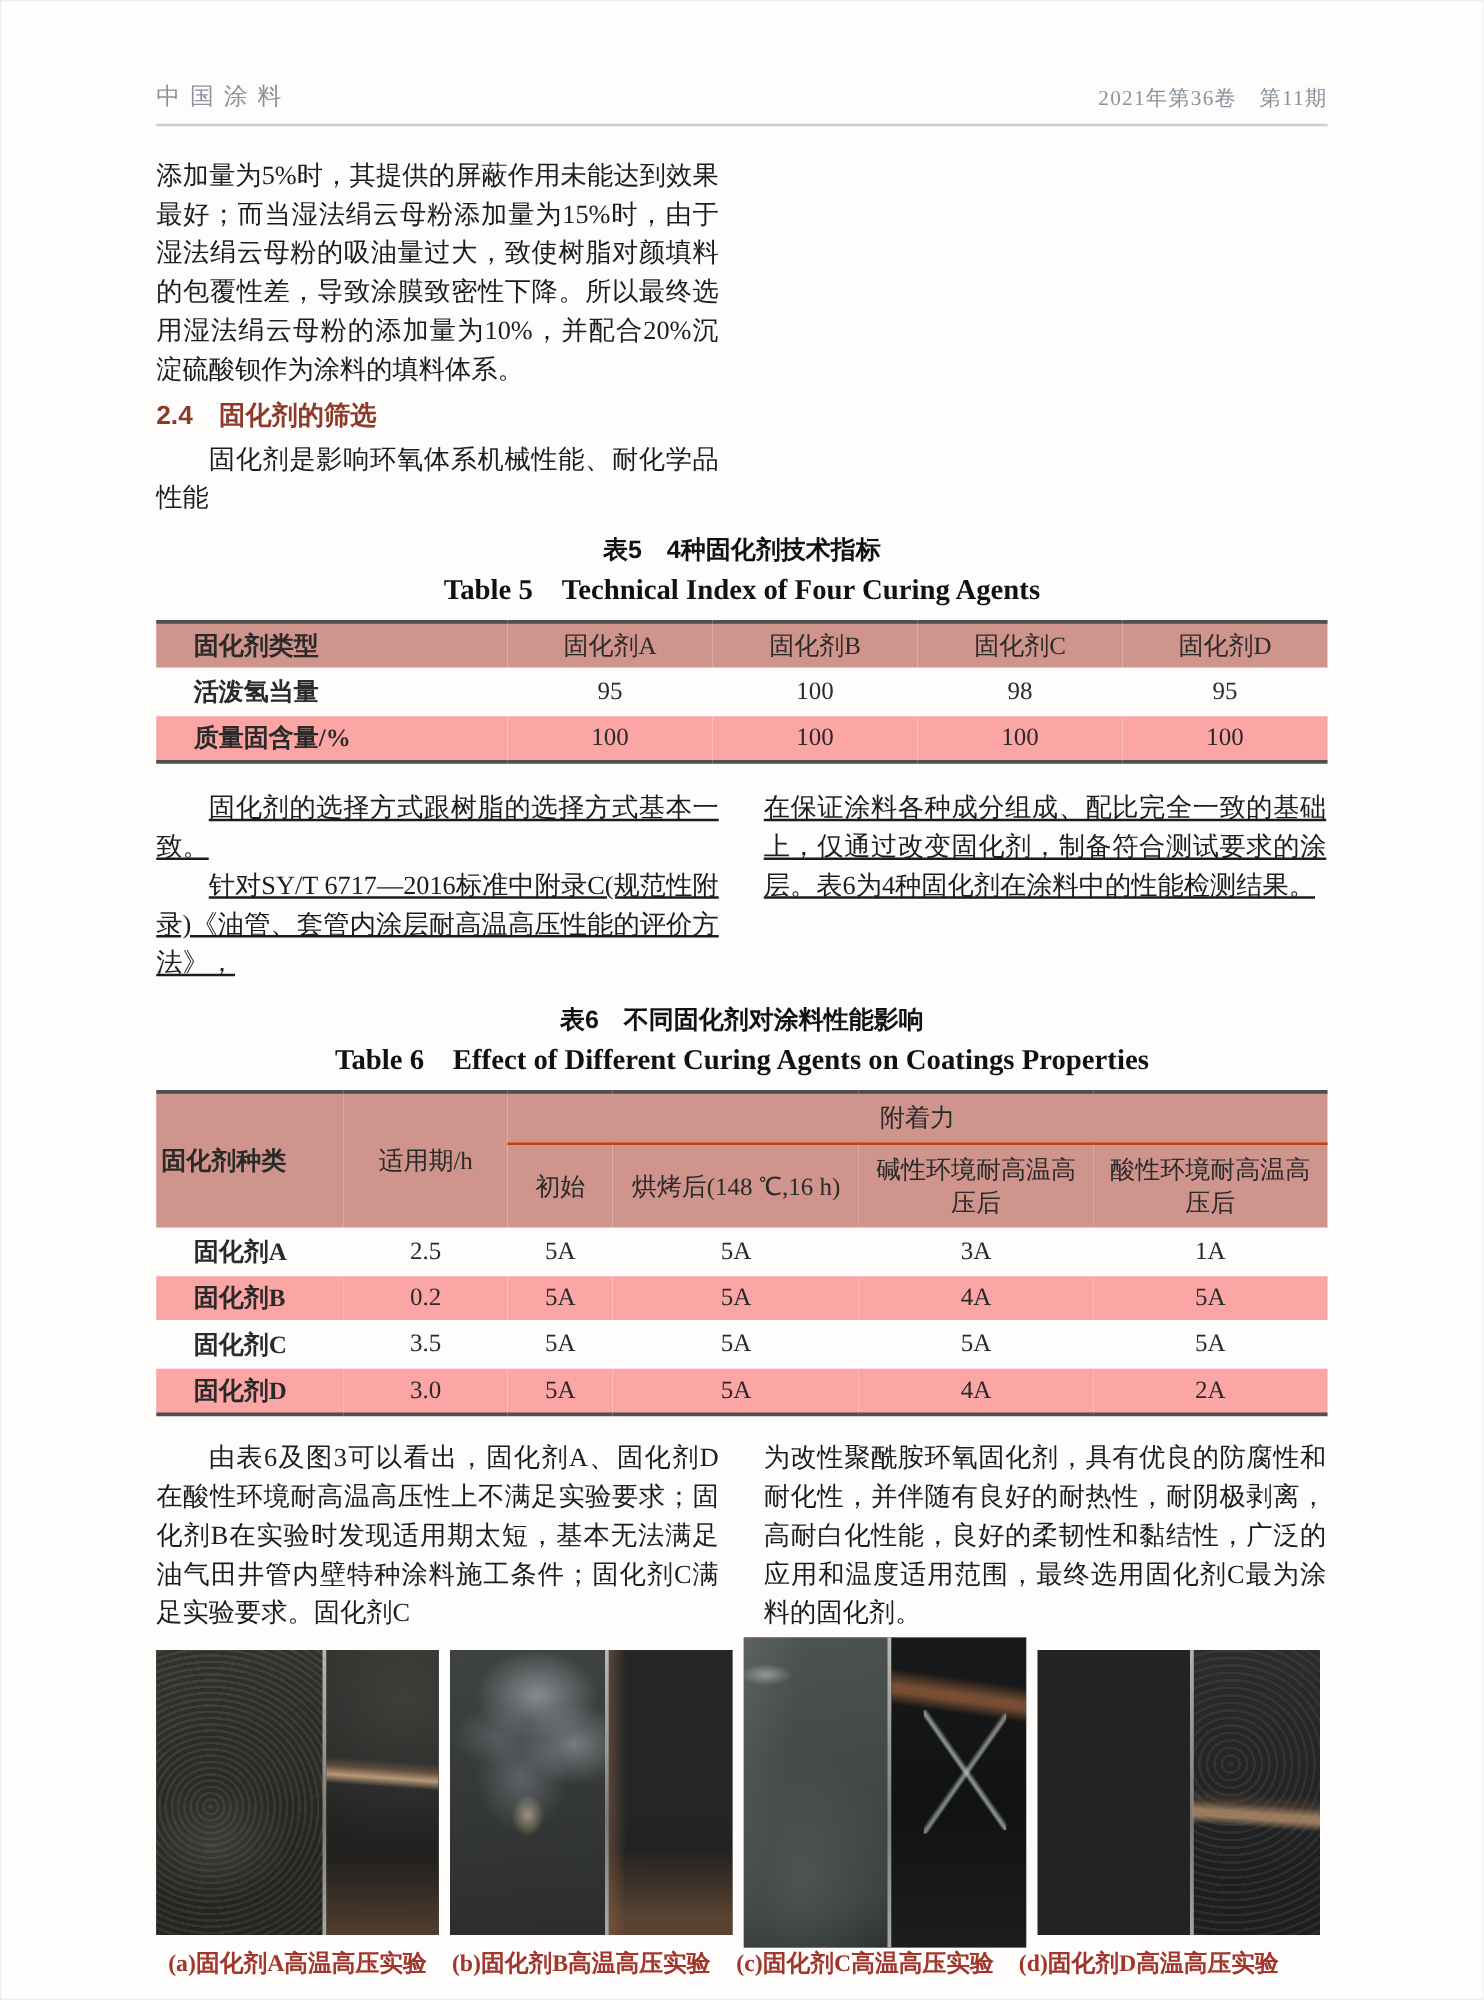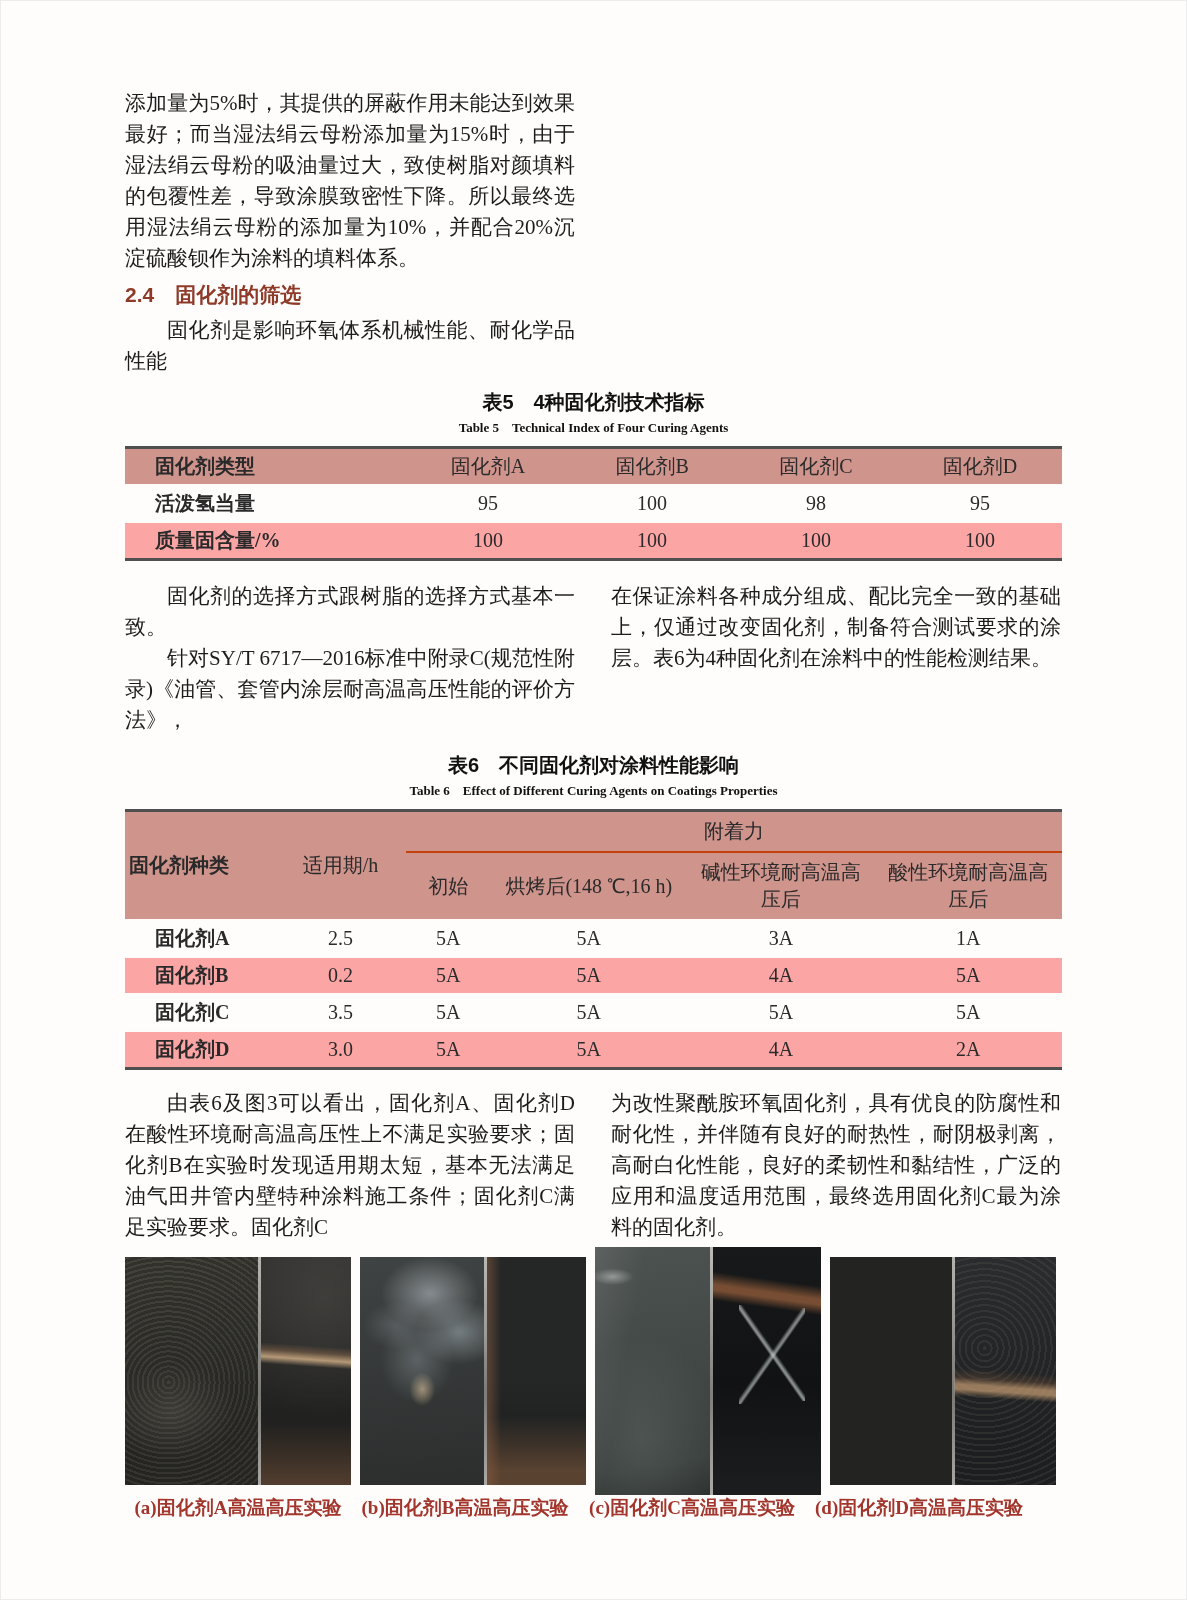--- a/index.html
+++ b/index.html
@@ -22,21 +22,21 @@
   .two-col { display:flex; gap:36px; }
   .col { width:450px; }
   .txt { font-size:21px; line-height:31px; text-align:justify; }
   .indent { text-indent:2em; }
   .sec-head { font-family:"Liberation Sans", sans-serif; font-weight:bold;
               font-size:21px; color:#8e3a28; margin:7px 0 6px 0; }
 
   
   .tbl-title-zh { text-align:center; font-family:"Liberation Sans", sans-serif;
                   font-weight:bold; font-size:20px; color:#111; }
-  .tbl-title-en { text-align:center; font-weight:bold; font-size:13px; color:#111; margin-top:3px; }
+  .tbl-title-en { text-align:center; font-weight:bold; font-size:23px; color:#111; margin-top:3px; }
 
   
   table { width:100%; border-collapse:collapse; table-layout:fixed; }
   .dtable { border-top:3px solid #4f4f4f; border-bottom:3px solid #4f4f4f; margin-top:9px; }
   .dtable th, .dtable td { font-weight:normal; font-size:20px; color:#2a2a2a;
                            text-align:center; padding:4px 6px; }
   .dtable th { background:#cf948c; }
   .dtable .lbl { text-align:left; padding-left:30px;font-weight:bold; }
   .dtable tr.alt td { background:#fca5a5; }
   .dtable tr { border-bottom:2px solid #fdfcfb; }
@@ -100,27 +100,31 @@
     background:
       linear-gradient(4deg, transparent 38%, rgba(192,152,112,.75) 41% 43%, rgba(122,86,60,.35) 46%, transparent 50%),
       repeating-radial-gradient(circle at 30% 40%, rgba(92,92,88,.25) 0 2px, transparent 2px 6px),
       linear-gradient(180deg,#2a2c2d,#1c1e1f 85%); }
 
   .fig-captions { display:flex; gap:1px; }
   .fig-cap { width:226px; flex:none; text-align:center; color:#a2352c;
              font-size:19px; font-weight:600; }
 
   .mt12{margin-top:12px;} .mt16{margin-top:16px;} .mt18{margin-top:18px;}
-  .mt20{margin-top:20px;} .mt24{margin-top:24px;}
+  .mt20{margin-top:20px;text-decoration:underline;} .mt24{margin-top:24px;}
 </style>
 </head>
 <body>
 
 <div class="page">
 
+  <div class="hdr">
+    <span class="hdr-journal">中国涂料</span>
+    <span class="hdr-issue">2021年第36卷　第11期</span>
+  </div>
 
   <div class="two-col mt24">
     <div class="col">
       <p class="txt">添加量为5%时，其提供的屏蔽作用未能达到效果最好；而当湿法绢云母粉添加量为15%时，由于湿法绢云母粉的吸油量过大，致使树脂对颜填料的包覆性差，导致涂膜致密性下降。所以最终选用湿法绢云母粉的添加量为10%，并配合20%沉淀硫酸钡作为涂料的填料体系。</p>
       <p class="sec-head">2.4　固化剂的筛选</p>
       <p class="txt indent">固化剂是影响环氧体系机械性能、耐化学品性能</p>
     </div>
   </div>
 
   <div class="mt12">

